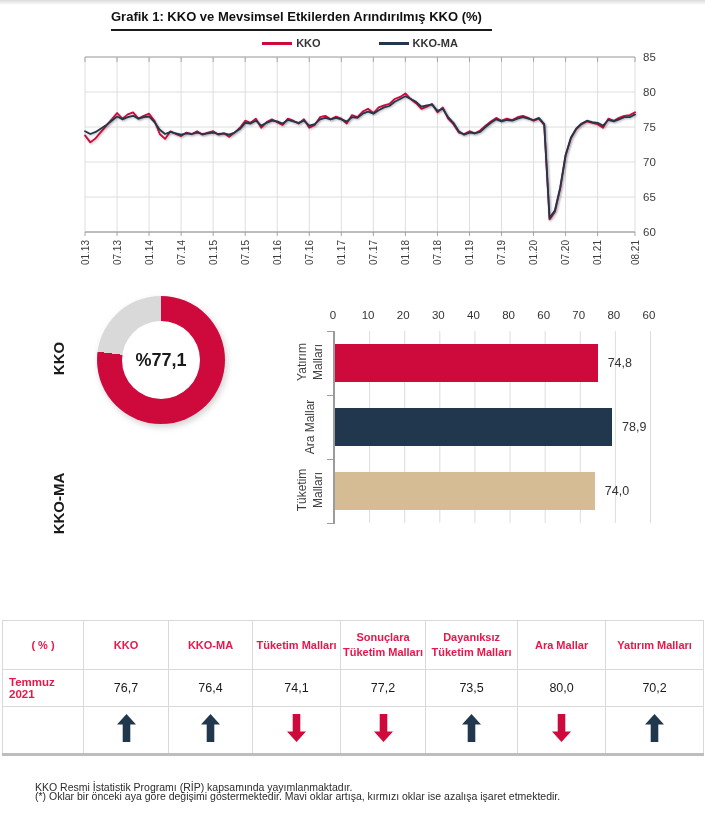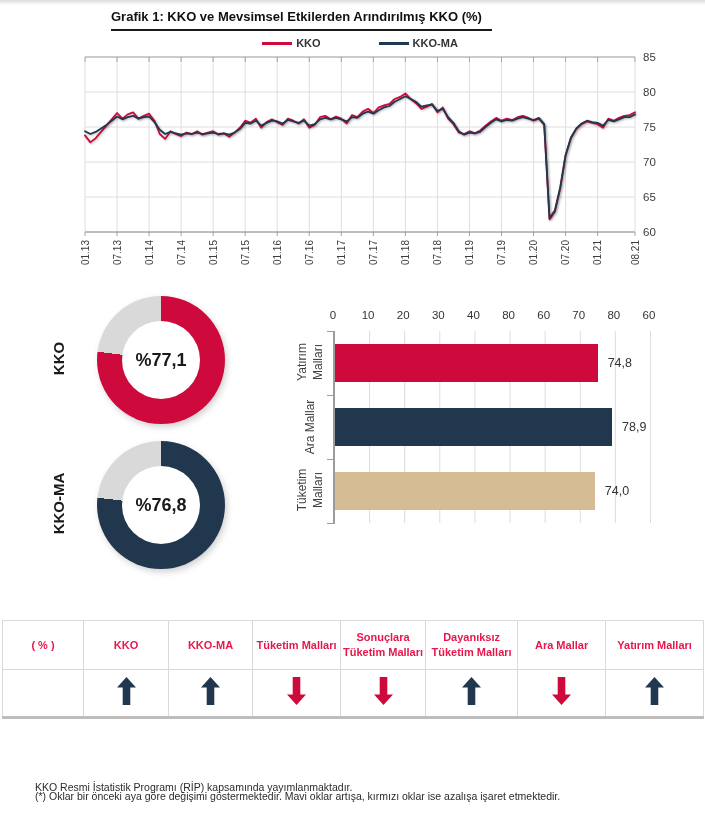--- a/index.html
+++ b/index.html
@@ -163,25 +163,20 @@
     </svg>
 
   <div class="vlabel" style="left:10px;top:350px;">KKO</div>
   <div class="donut" id="donut1" style="left: 97px; top: 296px; background: conic-gradient(rgb(206, 10, 60) 0deg, rgb(206, 10, 60) 77.1%, rgb(217, 217, 217) 77.1%, rgb(217, 217, 217) 100%);">
     <div class="hole">
       <span>%77,1</span>
     </div>
   </div>
 
   <div class="vlabel" style="left:10px;top:495px;">KKO-MA</div>
-  <div class="donut" id="donut2" style="left: 97px; top: 441px; background: conic-gradient(rgb(33, 55, 77) 0deg, rgb(33, 55, 77) 76.8%, rgb(217, 217, 217) 76.8%, rgb(217, 217, 217) 100%);">
-    <div class="hole">
-      <span>%76,8</span>
-    </div>
-  </div>
 
   <div id="g2-axis">
       <span style="left: -15px;">0</span>
       <span style="left: 20.1111px;">10</span>
       <span style="left: 55.2222px;">20</span>
       <span style="left: 90.3333px;">30</span>
       <span style="left: 125.444px;">40</span>
       <span style="left: 160.556px;">80</span>
       <span style="left: 195.667px;">60</span>
       <span style="left: 230.778px;">70</span>
@@ -250,20 +245,30 @@
           <th style="color: rgb(232, 23, 75);">
             <div>Ara Mallar</div>
           </th>
           <th style="color: rgb(232, 23, 75);">
             <div>Yatırım Malları</div>
           </th>
         </tr>
       </thead>
       <tbody>
         <tr>
+          <td class="rowlabel" style="color: rgb(232, 23, 75);">Temmuz 2021</td>
+          <td class="val">76,7</td>
+          <td class="val">76,4</td>
+          <td class="val">74,1</td>
+          <td class="val">77,2</td>
+          <td class="val">73,5</td>
+          <td class="val">80,0</td>
+          <td class="val">70,2</td>
+        </tr>
+        <tr>
           <td class="arrowcell"></td>
           <td class="arrowcell"><svg width="19" height="28">
               <path d="M9.5 0 L19 10.5 L13.3 10.5 L13.3 28 L5.7 28 L5.7 10.5 L0 10.5 Z" fill="#21374D"></path>
             </svg></td>
           <td class="arrowcell"><svg width="19" height="28">
               <path d="M9.5 0 L19 10.5 L13.3 10.5 L13.3 28 L5.7 28 L5.7 10.5 L0 10.5 Z" fill="#21374D"></path>
             </svg></td>
           <td class="arrowcell"><svg width="19" height="28">
               <path d="M9.5 28 L19 17.5 L13.3 17.5 L13.3 0 L5.7 0 L5.7 17.5 L0 17.5 Z" fill="#CE0A3C"></path>
             </svg></td>

